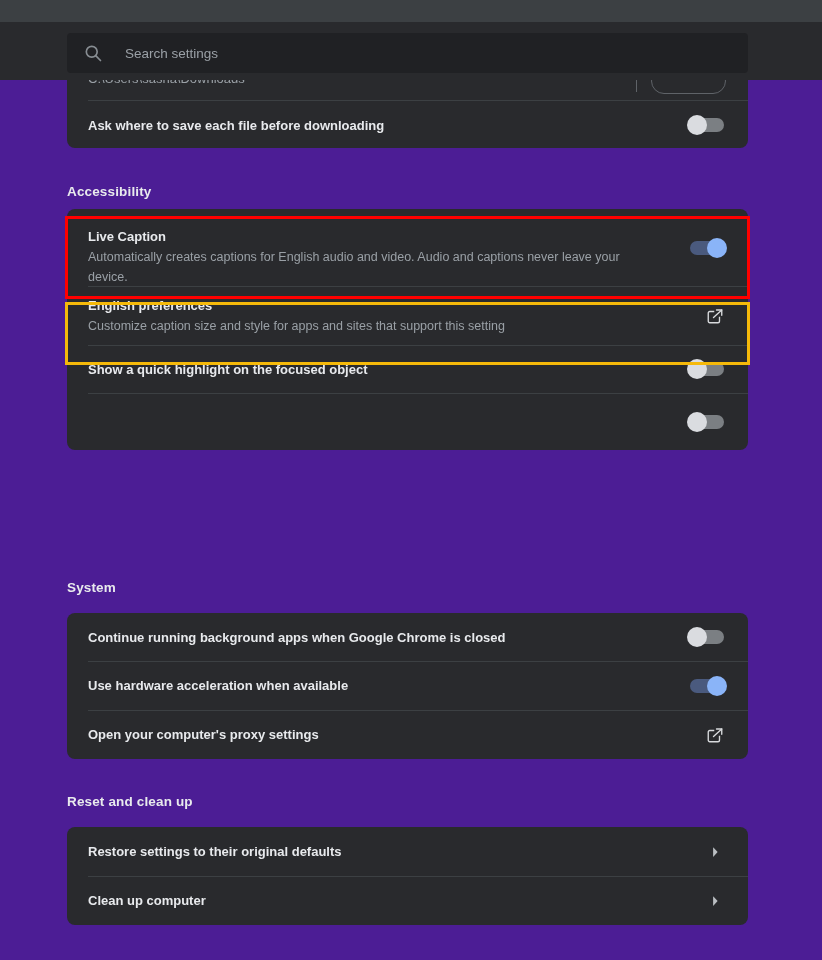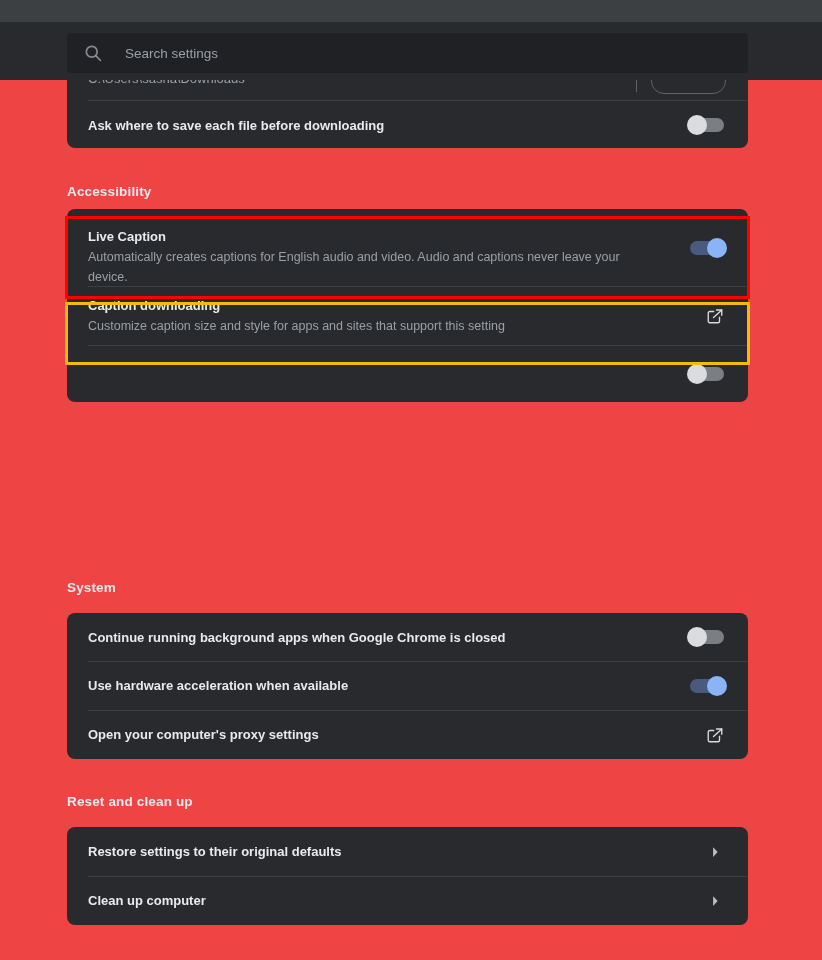--- a/index.html
+++ b/index.html
@@ -67,21 +67,21 @@
     color: #9aa0a6;
     opacity: 1;
   }
 
   
   .page {
     position: absolute;
     top: 80px; left: 0;
     width: 822px;
     height: 880px;
-    background: #ef4444;
+    background: #4c1d95;
     overflow: hidden;
   }
 
   .card {
     position: absolute;
     left: 67px;
     width: 681px;
     background: #292a2d;
     border-radius: 8px;
     box-sizing: border-box;
@@ -265,32 +265,40 @@
         <div class="row-label">Live Caption</div>
         <div class="row-sub">Automatically creates captions for English audio and video. Audio and captions never leave your device.</div>
       </div>
       <div class="toggle on" style="margin-top:14px;">
         <span class="knob"></span>
       </div>
     </div>
 
     <div class="row" style="height:59px;">
       <div class="row-text">
-        <div class="row-label">Caption downloading</div>
+        <div class="row-label">English preferences</div>
         <div class="row-sub">Customize caption size and style for apps and sites that support this setting</div>
       </div>
       <span class="ext-icon">
         <svg viewBox="0 0 24 24" width="18" height="18" fill="none" stroke="#e8eaed" stroke-width="1.8">
           <path d="M18 13v6a2 2 0 0 1-2 2H5a2 2 0 0 1-2-2V8a2 2 0 0 1 2-2h6"></path>
           <path d="M14 4h7v7" stroke-linecap="round" stroke-linejoin="round"></path>
           <line x1="10" y1="14" x2="21" y2="4" stroke-linecap="round"></line>
         </svg>
       </span>
     </div>
 
+    <div class="row" style="height:48px;">
+      <div class="row-text">
+        <div class="row-label">Show a quick highlight on the focused object</div>
+      </div>
+      <div class="toggle off">
+        <span class="knob"></span>
+      </div>
+    </div>
 
     <div class="row" style="height:57px;">
       <div class="row-text">
       </div>
       <div class="toggle off">
         <span class="knob"></span>
       </div>
     </div>
 
   </div>

